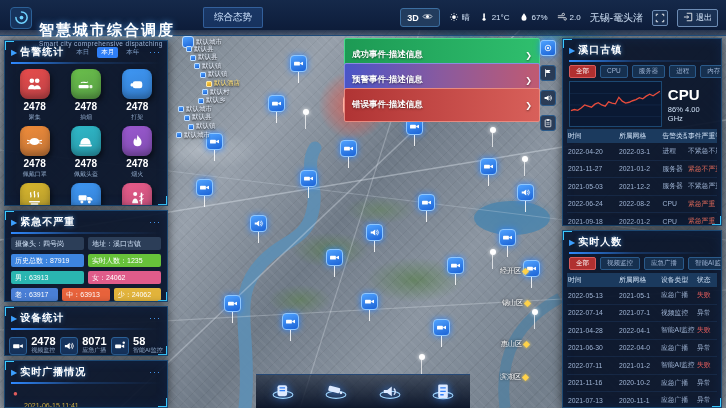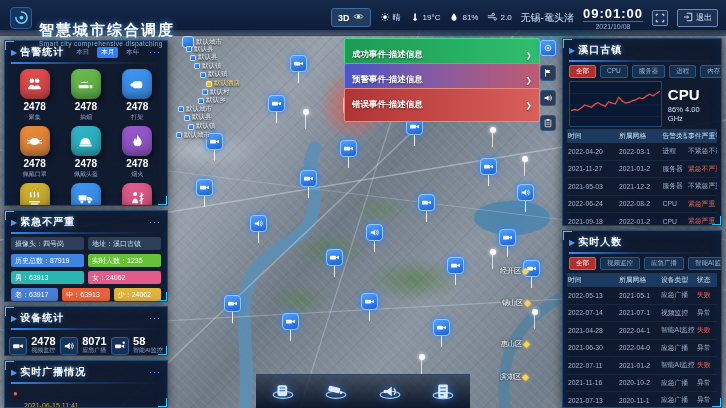--- a/index.html
+++ b/index.html
@@ -440,59 +440,56 @@
     <div id="logo">
         <svg viewBox="0 0 16 16" width="15" height="15" fill="#fff">
           <path d="M8 2a6 6 0 1 1-6 6" fill="none" stroke="#6fd3ff" stroke-width="1.6" stroke-linecap="round"></path>
           <circle cx="8" cy="8" r="2" fill="#6fd3ff"></circle>
         </svg>
       </div>
     <div class="title-wrap">
       <div class="app-title">智慧城市综合调度</div>
       <div class="app-sub">Smart city comprehensive dispatching</div>
     </div>
+    <div class="main-tab">综合态势</div>
     <div class="right">
       <div class="btn3d">
         <span>3D</span>
         <span class="hicon"><svg viewBox="0 0 16 16" width="10" height="10" fill="#fff">
               <circle cx="8" cy="8" r="2.2"></circle>
               <ellipse cx="8" cy="8" rx="6.5" ry="2.6" fill="none" stroke="#fff"></ellipse>
             </svg></span>
       </div>
       <div class="wx">
         <span class="hicon"><svg viewBox="0 0 16 16" width="10" height="10" fill="#fff">
               <circle cx="8" cy="8" r="3"></circle>
               <path d="M8 1.5v2M8 12.5v2M1.5 8h2M12.5 8h2M3.4 3.4l1.4 1.4M11.2 11.2l1.4 1.4M12.6 3.4l-1.4 1.4M4.8 11.2l-1.4 1.4" stroke="#fff" stroke-width="1.1"></path>
             </svg></span>
         <span>晴</span>
       </div>
       <div class="wx">
         <span class="hicon"><svg viewBox="0 0 16 16" width="10" height="10" fill="#fff">
               <rect x="6.8" y="1.8" width="2.6" height="8" rx="1.3"></rect>
               <circle cx="8.1" cy="11.5" r="2.5"></circle>
             </svg></span>
-        <span>19°C</span>
+        <span>21°C</span>
       </div>
       <div class="wx">
         <span class="hicon"><svg viewBox="0 0 16 16" width="10" height="10" fill="#fff">
               <path d="M8 2C5.5 5.5 4 7.5 4 10a4 4 0 0 0 8 0c0-2.5-1.5-4.5-4-8z"></path>
             </svg></span>
-        <span>81%</span>
+        <span>67%</span>
       </div>
       <div class="wx">
         <span class="hicon"><svg viewBox="0 0 16 16" width="10" height="10" fill="#fff">
               <path d="M2 6h8a2 2 0 1 0-2-2M2 9h11a2 2 0 1 1-2 2" fill="none" stroke="#fff" stroke-width="1.2" stroke-linecap="round"></path>
             </svg></span>
         <span>2.0</span>
       </div>
       <div class="loc">无锡-鼋头渚</div>
-      <div class="clock">
-        <div class="t">09:01:00</div>
-        <div class="d">2021/10/08</div>
-      </div>
       <div class="sqbtn">
           <span class="hicon"><svg viewBox="0 0 16 16" width="10" height="10" fill="#fff">
               <path d="M2 5V2h3M11 2h3v3M14 11v3h-3M5 14H2v-3" fill="none" stroke="#fff" stroke-width="1.4"></path>
             </svg></span>
         </div>
       <div class="exit">
         <span class="hicon"><svg viewBox="0 0 16 16" width="10" height="10" fill="#fff">
               <path d="M6 2h8v12H6" fill="none" stroke="#fff" stroke-width="1.3"></path>
               <path d="M1.5 8h7M6.5 5.5L9 8 6.5 10.5" fill="none" stroke="#fff" stroke-width="1.3"></path>
             </svg></span>

